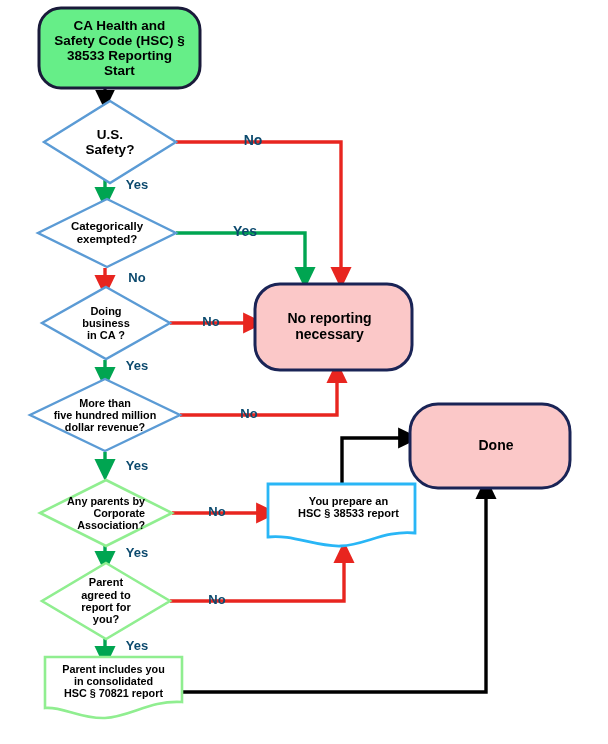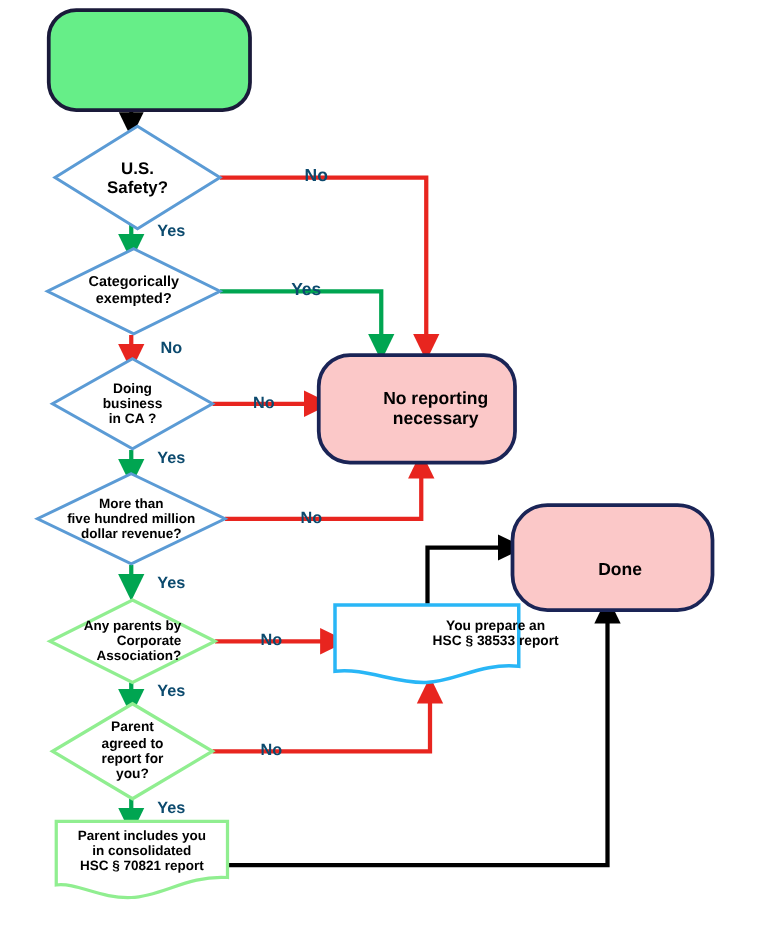--- a/index.html
+++ b/index.html
@@ -119,20 +119,24 @@
       <path d="M268,484 L415,484 L415,533
                C 385,530 365,545 341,546
                C 316,547 292,534 268,537 Z" fill="#ffffff" stroke="#29b6f6" stroke-width="2.8"></path>
 
       <rect x="255" y="284" width="157" height="86" rx="25" ry="25" fill="#fbc8c8" stroke="#1a2456" stroke-width="3"></rect>
 
       <rect x="410" y="404" width="160" height="84" rx="28" ry="28" fill="#fbc8c8" stroke="#1a2456" stroke-width="3"></rect>
     </g>
   </svg>
 
+  <div class="node-label" style="left:39px; top:8px; width:161px; height:80px; font-size:13.5px;">CA Health and
+Safety Code (HSC) §
+38533  Reporting
+Start</div>
 
   <div class="node-label" style="left:56px; top:117px; width:108px; height:50px; font-size:13.5px;">U.S.
 Safety?</div>
 
   <div class="node-label" style="left:50px; top:212px; width:114px; height:42px; font-size:11.5px;">Categorically
 exempted?</div>
 
   <div class="node-label" style="left:56px; top:299px; width:100px; height:48px; font-size:11px;">Doing
 business
 in CA ?</div>
@@ -147,27 +151,27 @@
 
   <div class="node-label" style="left:56px; top:572px; width:100px; height:58px; font-size:11px;">Parent
 agreed to
 report for
 you?</div>
 
   <div class="node-label" style="left:45px; top:659px; width:137px; height:44px; font-size:10.8px;">Parent includes you
 in consolidated
 HSC § 70821 report</div>
 
-  <div class="node-label" style="left:268px; top:487px; width:161px; height:40px; font-size:11px;padding-left:48px;">You prepare an
+  <div class="node-label" style="left:268px; top:487px; width:161px; height:40px; font-size:11px;">You prepare an
 HSC § 38533 report</div>
 
-  <div class="node-label" style="left:270px; top:284px; width:157px; height:86px; font-size:14px;">No reporting
+  <div class="node-label" style="left:251px; top:284px; width:157px; height:86px; font-size:14px;">No reporting
 necessary</div>
 
-  <div class="node-label" style="left:410px; top:414px; width:172px; height:84px; font-size:14px;">Done</div>
+  <div class="node-label" style="left:410px; top:404px; width:172px; height:84px; font-size:14px;">Done</div>
 
   <div class="edge-label" style="left:238px; top:132px; width:30px; font-size:14px;">No</div>
 
   <div class="edge-label" style="left:120px; top:177px; width:34px; font-size:13px;">Yes</div>
 
   <div class="edge-label" style="left:228px; top:223px; width:34px; font-size:14px;">Yes</div>
 
   <div class="edge-label" style="left:122px; top:270px; width:30px; font-size:13px;">No</div>
 
   <div class="edge-label" style="left:196px; top:314px; width:30px; font-size:13px;">No</div>

